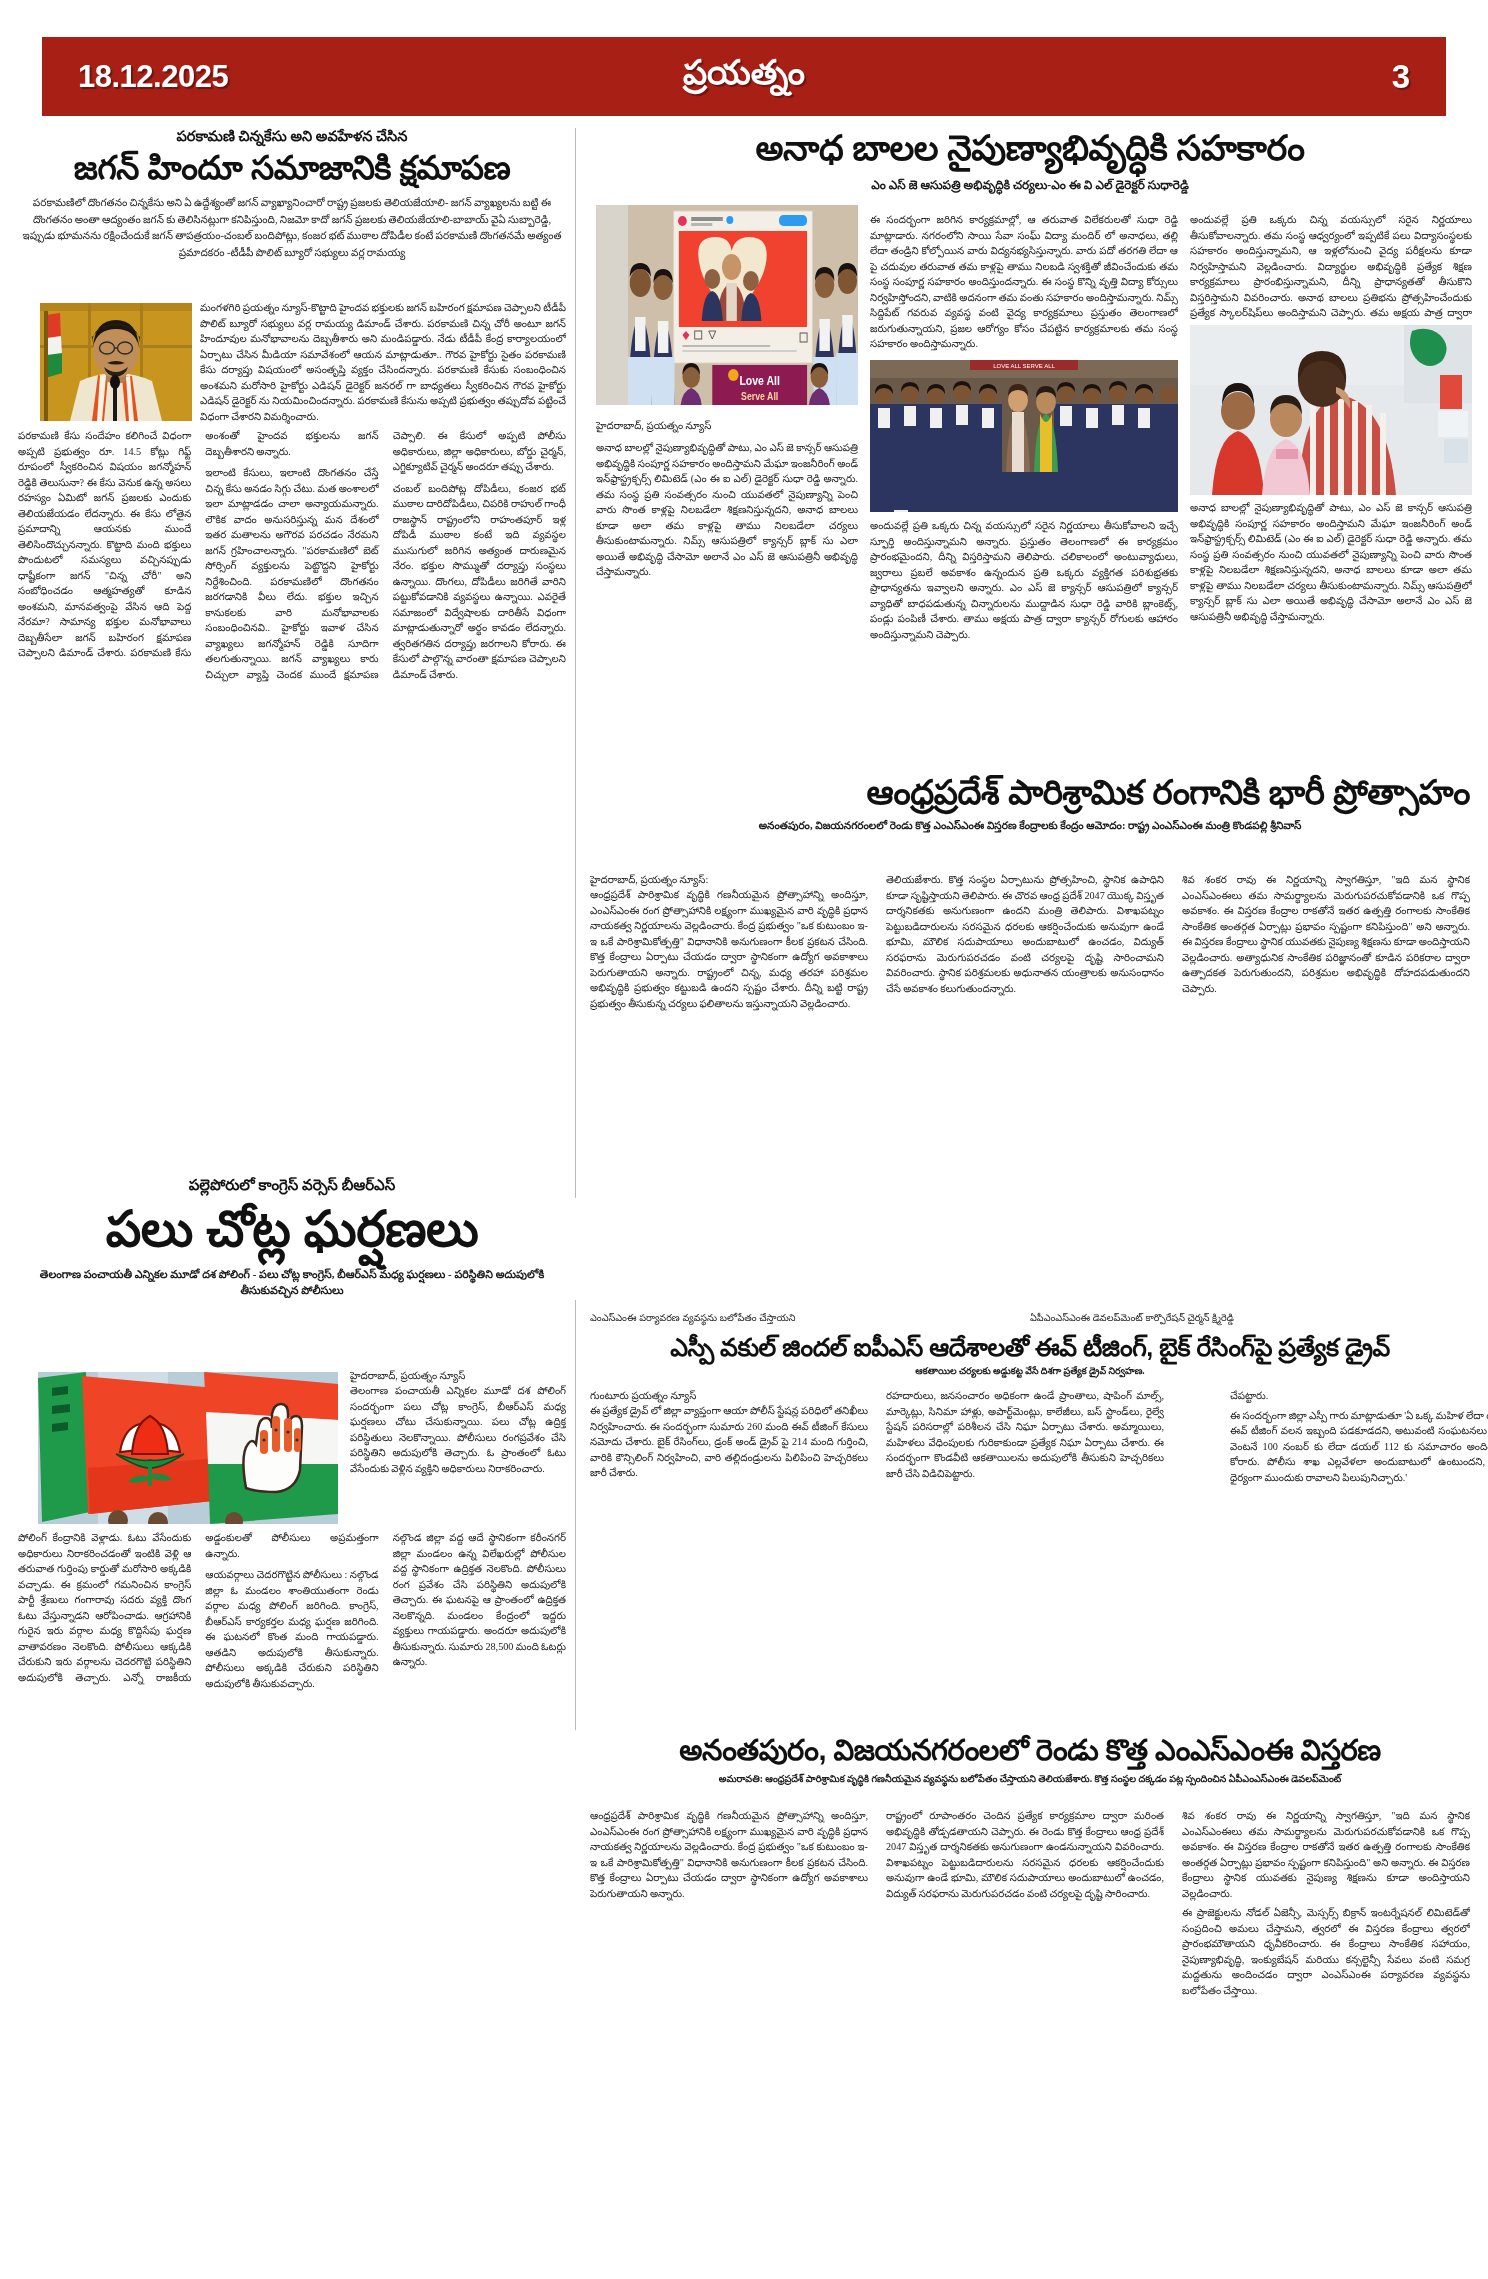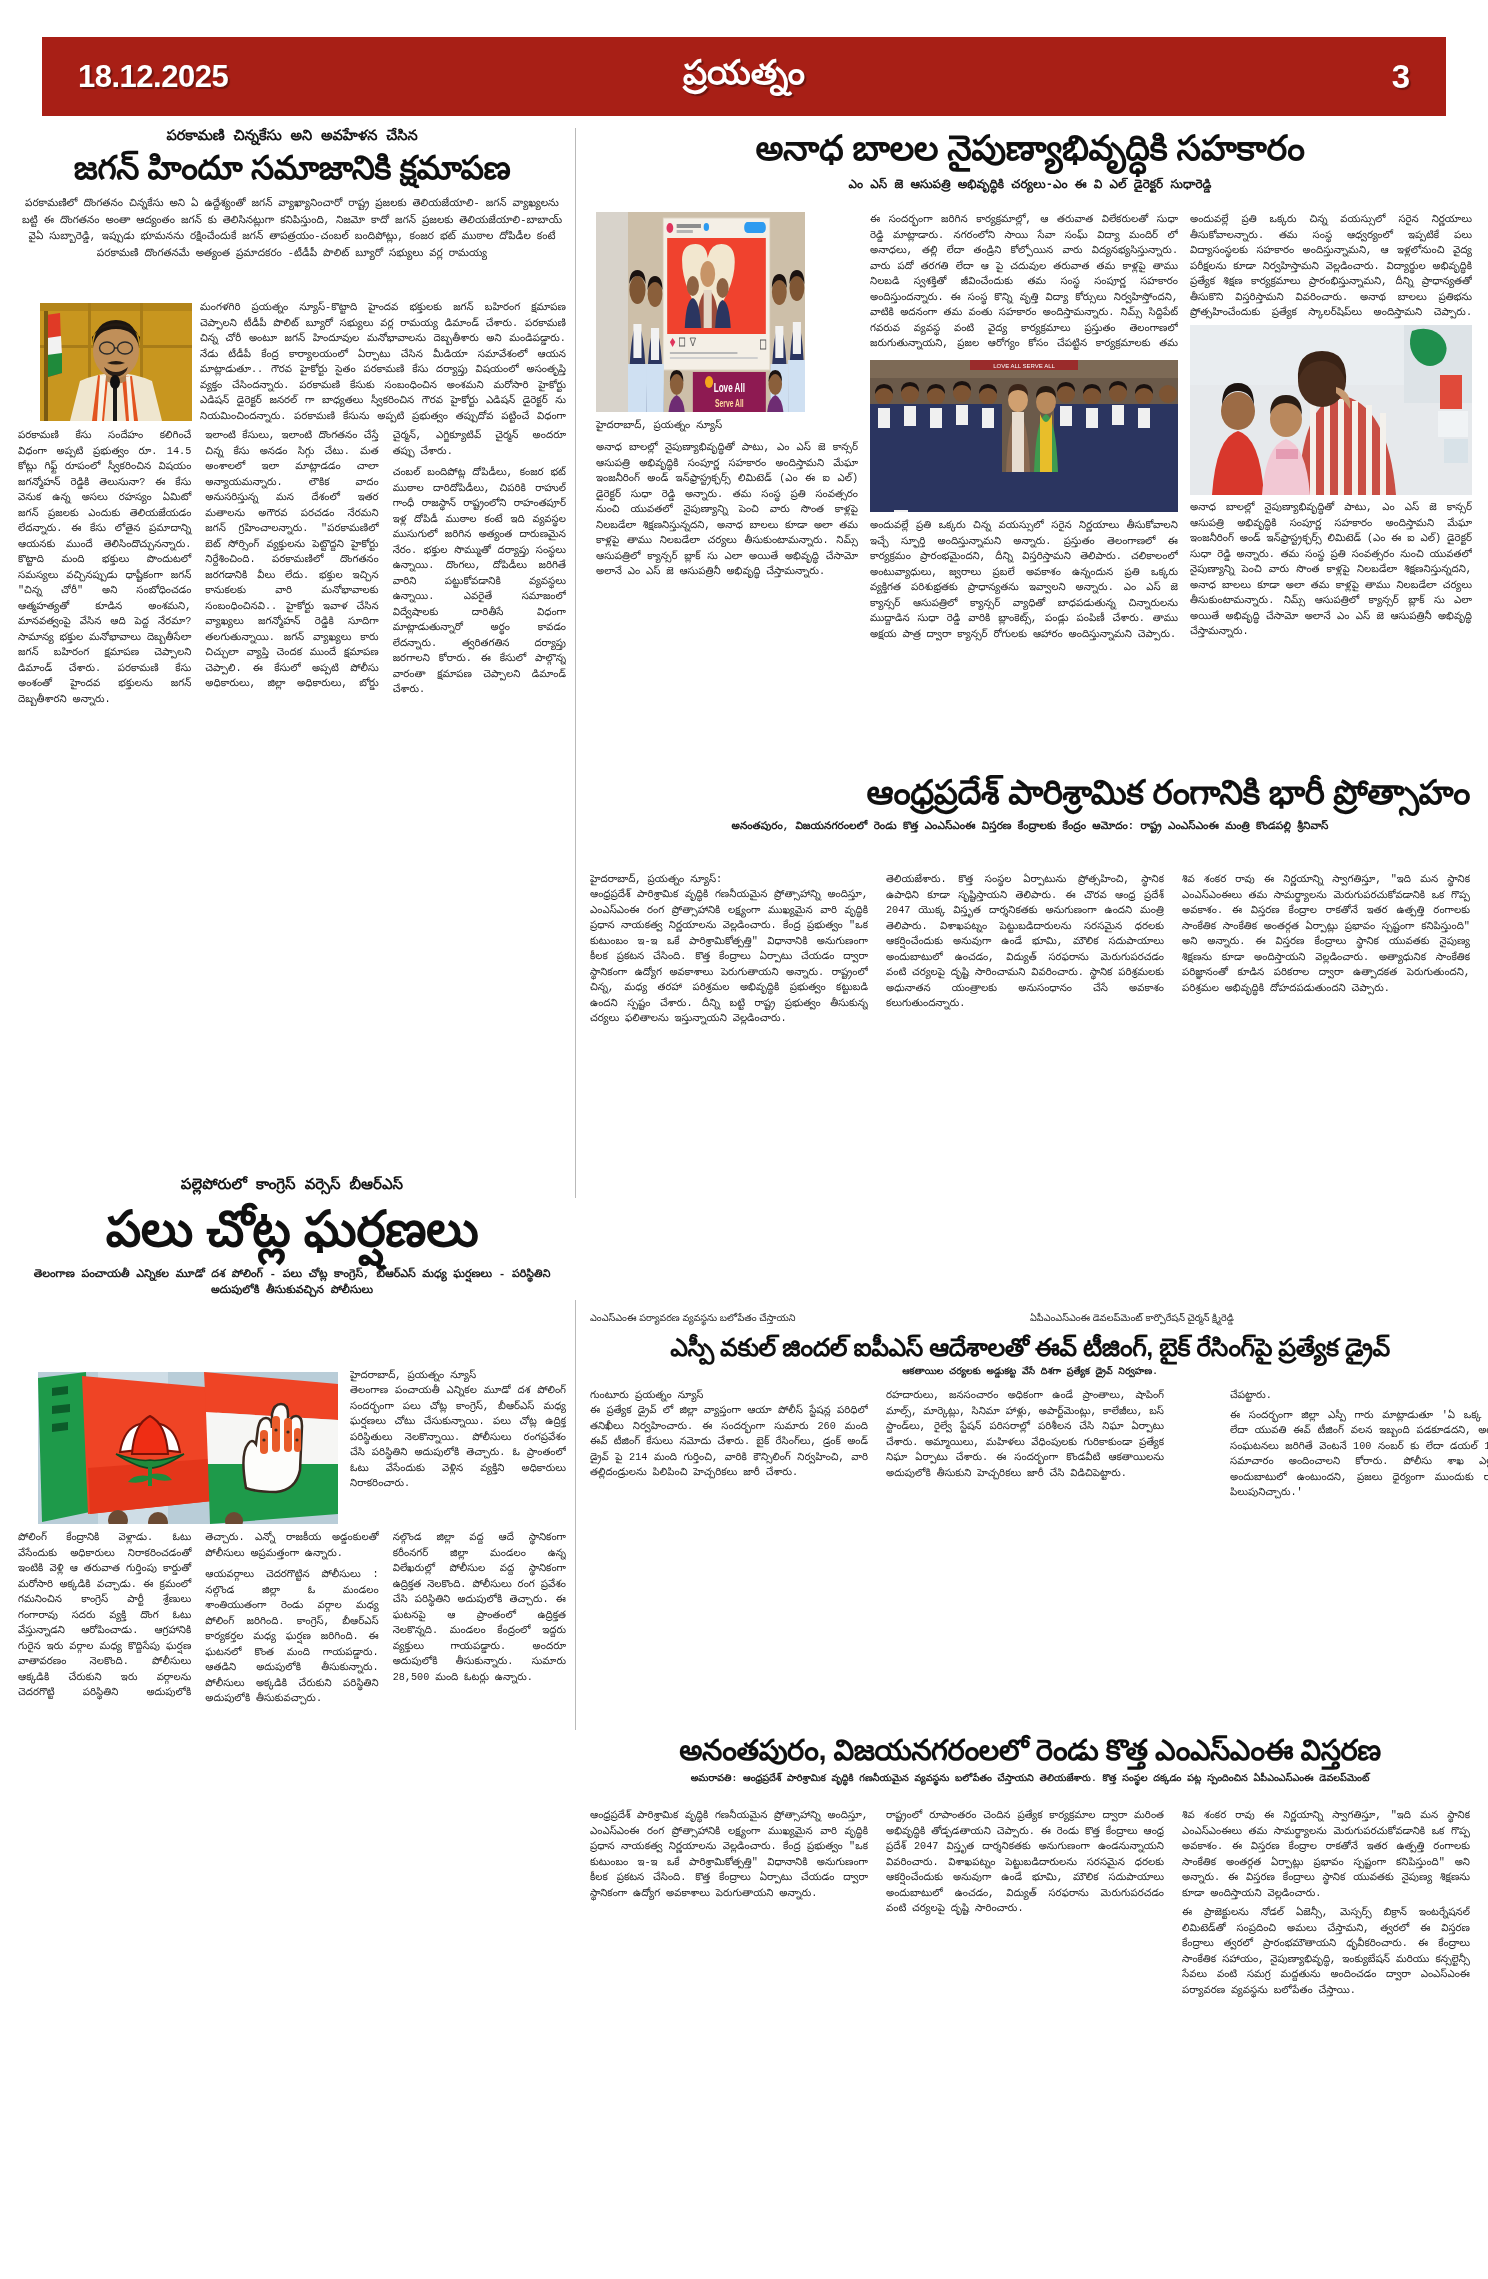--- a/index.html
+++ b/index.html
@@ -28,21 +28,21 @@
     font-family:"Liberation Serif","DejaVu Serif",serif;
     text-shadow:2px 2px 1px rgba(0,0,0,.35);
     position:absolute;left:50%;transform:translateX(-50%);
   }
   .mast-page{
     color:#fff;font-size:33px;font-weight:bold;
     text-shadow:2px 2px 1px rgba(0,0,0,.35);
   }
 
   
-  .te{font-family:Liberation Mono, monospace;}
+  .te{font-family:Liberation Serif, serif;}
   .kicker{
     font-size:14.5px;line-height:1.45;text-align:center;color:#141414;
     font-weight:600;
   }
   .hl{
     font-weight:bold;color:#111;text-align:center;line-height:1.05;
     font-family:"Liberation Sans","DejaVu Sans",sans-serif;
     letter-spacing:-0.5px;
   }
   .subdeck{
@@ -131,21 +131,21 @@
     <div class="body te" style="margin-bottom:6px;">పరకామణి కేసు సందేహం కలిగించే విధంగా అప్పటి ప్రభుత్వం రూ. 14.5 కోట్లు గిఫ్ట్ రూపంలో స్వీకరించిన విషయం జగన్మోహన్ రెడ్డికి తెలుసునా? ఈ కేసు వెనుక ఉన్న అసలు రహస్యం ఏమిటో జగన్ ప్రజలకు ఎందుకు తెలియజేయడం లేదన్నారు. ఈ కేసు లోతైన ప్రమాదాన్ని ఆయనకు ముందే తెలిసిందొచ్చునన్నారు. కొట్టాది మంది భక్తులు పొందుటలో సమస్యలు వచ్చినప్పుడు ధాష్టీకంగా జగన్ "చిన్న చోరీ" అని సంబోధించడం ఆత్మహత్యతో కూడిన అంశమని, మానవత్వంపై వేసిన ఆది పెద్ద నేరమా? సామాన్య భక్తుల మనోభావాలు దెబ్బతీసేలా జగన్ బహిరంగ క్షమాపణ చెప్పాలని డిమాండ్ చేశారు. పరకామణి కేసు అంశంతో హైందవ భక్తులను జగన్ దెబ్బతీశారని అన్నారు.</div>
     <div class="body te" style="margin-bottom:6px;">ఇలాంటి కేసులు, ఇలాంటి దొంగతనం చేస్తే చిన్న కేసు అనడం సిగ్గు చేటు. మత అంశాలలో ఇలా మాట్లాడడం చాలా అన్యాయమన్నారు. లౌకిక వాదం అనుసరిస్తున్న మన దేశంలో ఇతర మతాలను అగౌరవ పరచడం నేరమని జగన్ గ్రహించాలన్నారు. "పరకామణిలో బెట్ సోర్సింగ్ వ్యక్తులను పెట్టొద్దని హైకోర్టు నిర్దేశించింది. పరకామణిలో దొంగతనం జరగడానికి వీలు లేదు. భక్తుల ఇచ్చిన కానుకలకు వారి మనోభావాలకు సంబంధించినవి.. హైకోర్టు ఇవాళ చేసిన వ్యాఖ్యలు జగన్మోహన్ రెడ్డికి సూదిగా తలగుతున్నాయి. జగన్ వ్యాఖ్యలు కారు చిచ్చులా వ్యాప్తి చెందక ముందే క్షమాపణ చెప్పాలి. ఈ కేసులో అప్పటి పోలీసు అధికారులు, జిల్లా అధికారులు, బోర్డు చైర్మన్, ఎగ్జిక్యూటివ్ చైర్మన్ అందరూ తప్పు చేశారు.</div>
     <div class="body te">చంబల్ బందిపోట్ల దోపిడీలు, కంజర భట్ ముఠాల దారిదోపిడీలు, చిపరికి రాహుల్ గాంధీ రాజస్థాన్ రాష్ట్రంలోని రాహంతపూర్ ఇళ్ల దోపిడీ ముఠాల కంటే ఇది వ్యవస్థల ముసుగులో జరిగిన అత్యంత దారుణమైన నేరం. భక్తుల సొమ్ముతో దర్యాప్తు సంస్థలు ఉన్నాయి. దొంగలు, దోపిడీలు జరిగితే వారిని పట్టుకోవడానికి వ్యవస్థలు ఉన్నాయి. ఎవరైతే సమాజంలో విద్వేషాలకు దారితీసే విధంగా మాట్లాడుతున్నారో అర్థం కావడం లేదన్నారు. త్వరితగతిన దర్యాప్తు జరగాలని కోరారు. ఈ కేసులో పాల్గొన్న వారంతా క్షమాపణ చెప్పాలని డిమాండ్ చేశారు.</div>
   </div>
 
   <div class="blk" style="left:590px;top:130px;width:880px;">
     <div class="hl te" style="font-size:35px;">అనాధ బాలల నైపుణ్యాభివృద్ధికి సహకారం</div>
     <div class="subdeck te" style="margin-top:10px;font-size:12px;">ఎం ఎస్ జె ఆసుపత్రి అభివృద్ధికి చర్యలు-ఎం ఈ వి ఎల్ డైరెక్టర్ సుధారెడ్డి</div>
   </div>
 
-  <div class="photo blk" style="left:596px;top:212px;width:209px;height:200px;padding-left:32px;">
+  <div class="photo blk" style="left:596px;top:205px;width:262px;height:200px;padding-left:32px;">
     <svg viewBox="0 0 262 200" preserveAspectRatio="none">
       <rect width="262" height="200" fill="#d5c7b4"></rect>
       <rect x="0" y="0" width="262" height="200" fill="#cdbfa9"></rect>
 
       <rect x="52" y="6" width="158" height="152" fill="#f4efe6" stroke="#ddd4c4"></rect>
       <circle cx="62" cy="16" r="5" fill="#e0345c"></circle>
       <rect x="72" y="12" width="36" height="4" fill="#8d8d8d"></rect>
       <rect x="72" y="18" width="24" height="3" fill="#b5b5b5"></rect>
       <circle cx="116" cy="15" r="4" fill="#2d9bf0"></circle>
       <rect x="172" y="10" width="32" height="11" rx="5" fill="#2d9bf0"></rect>

